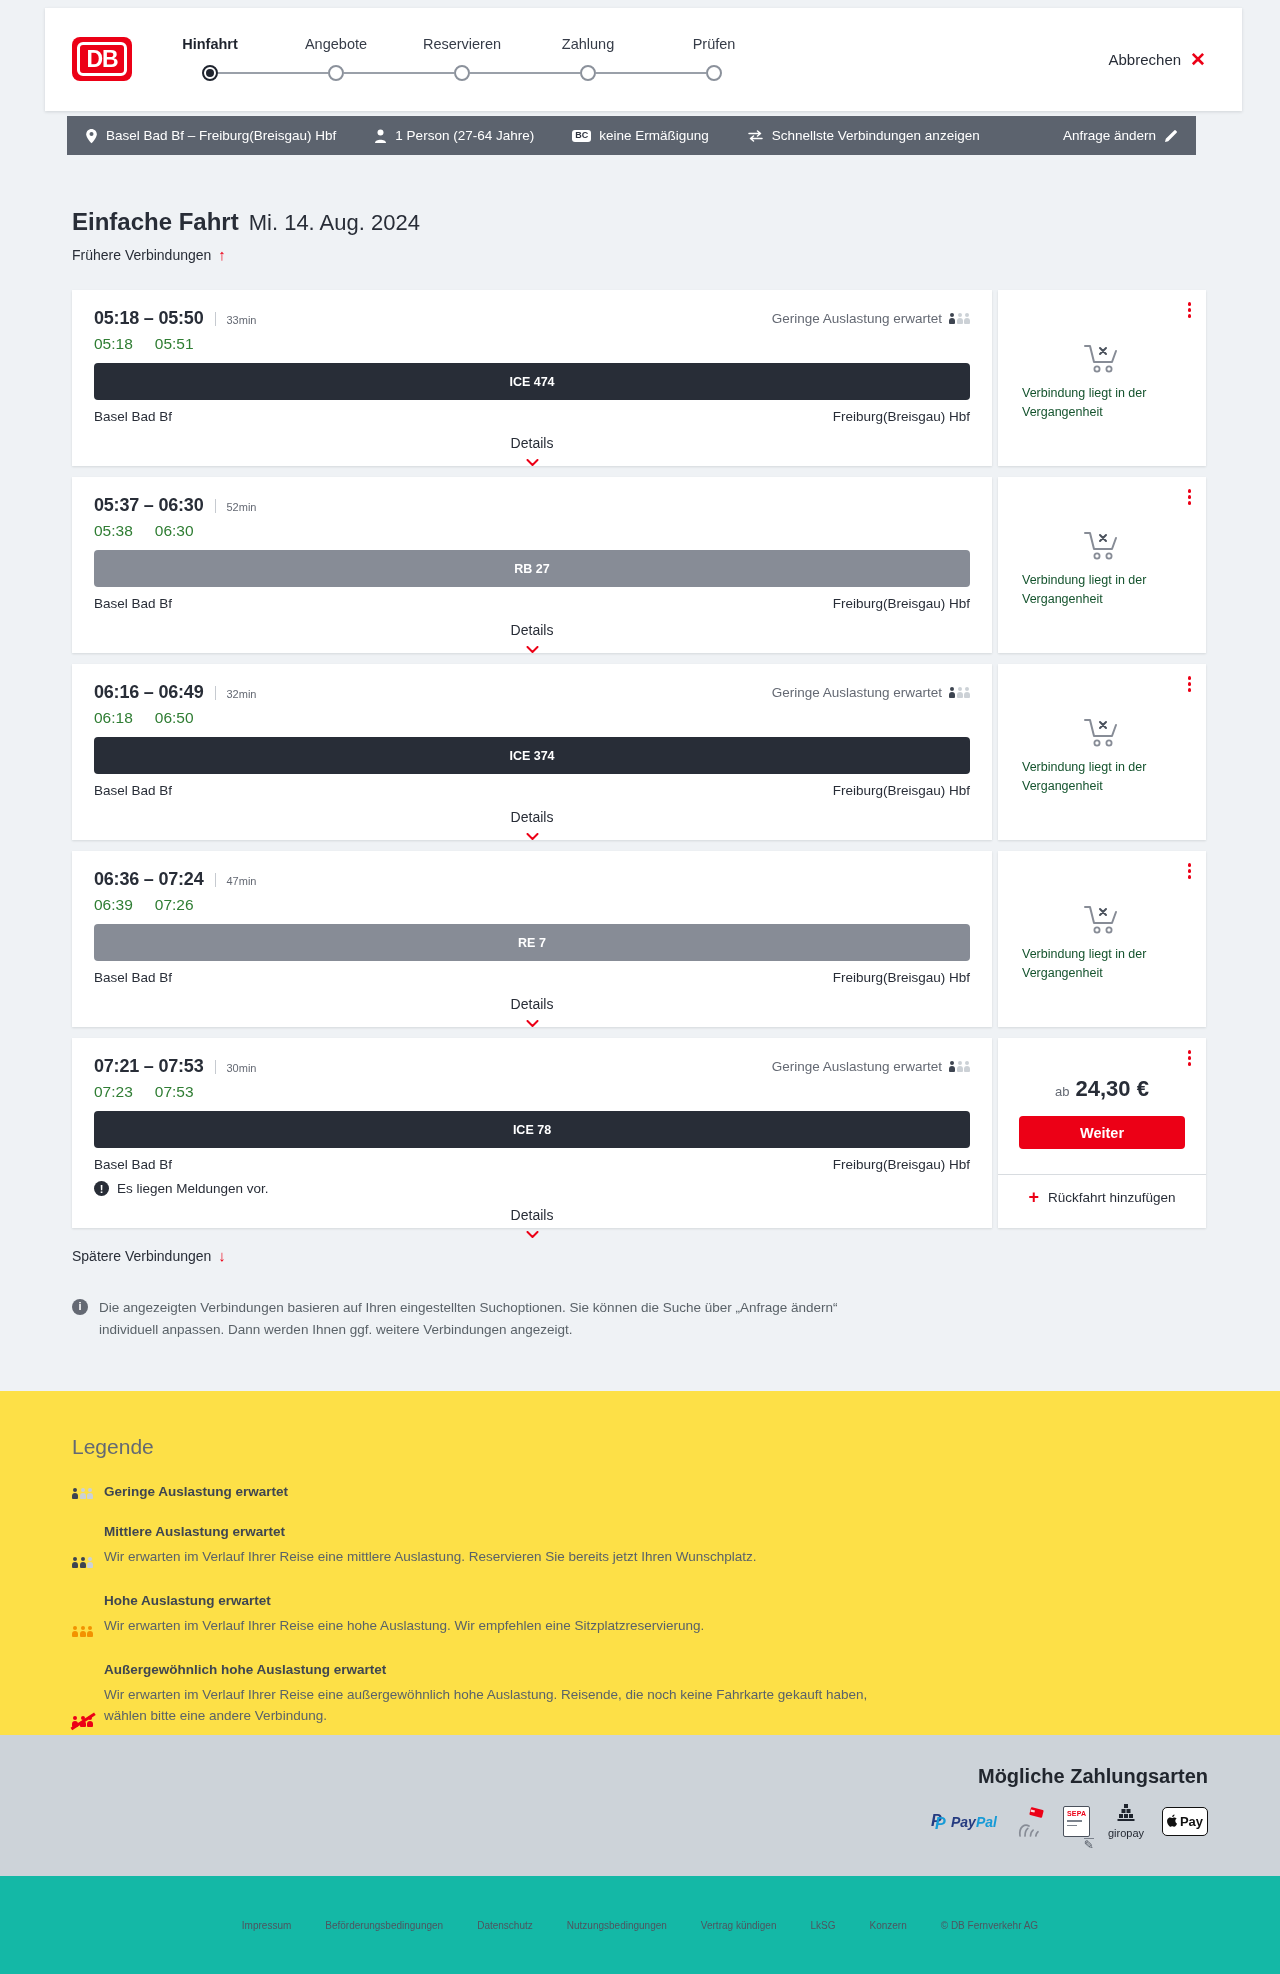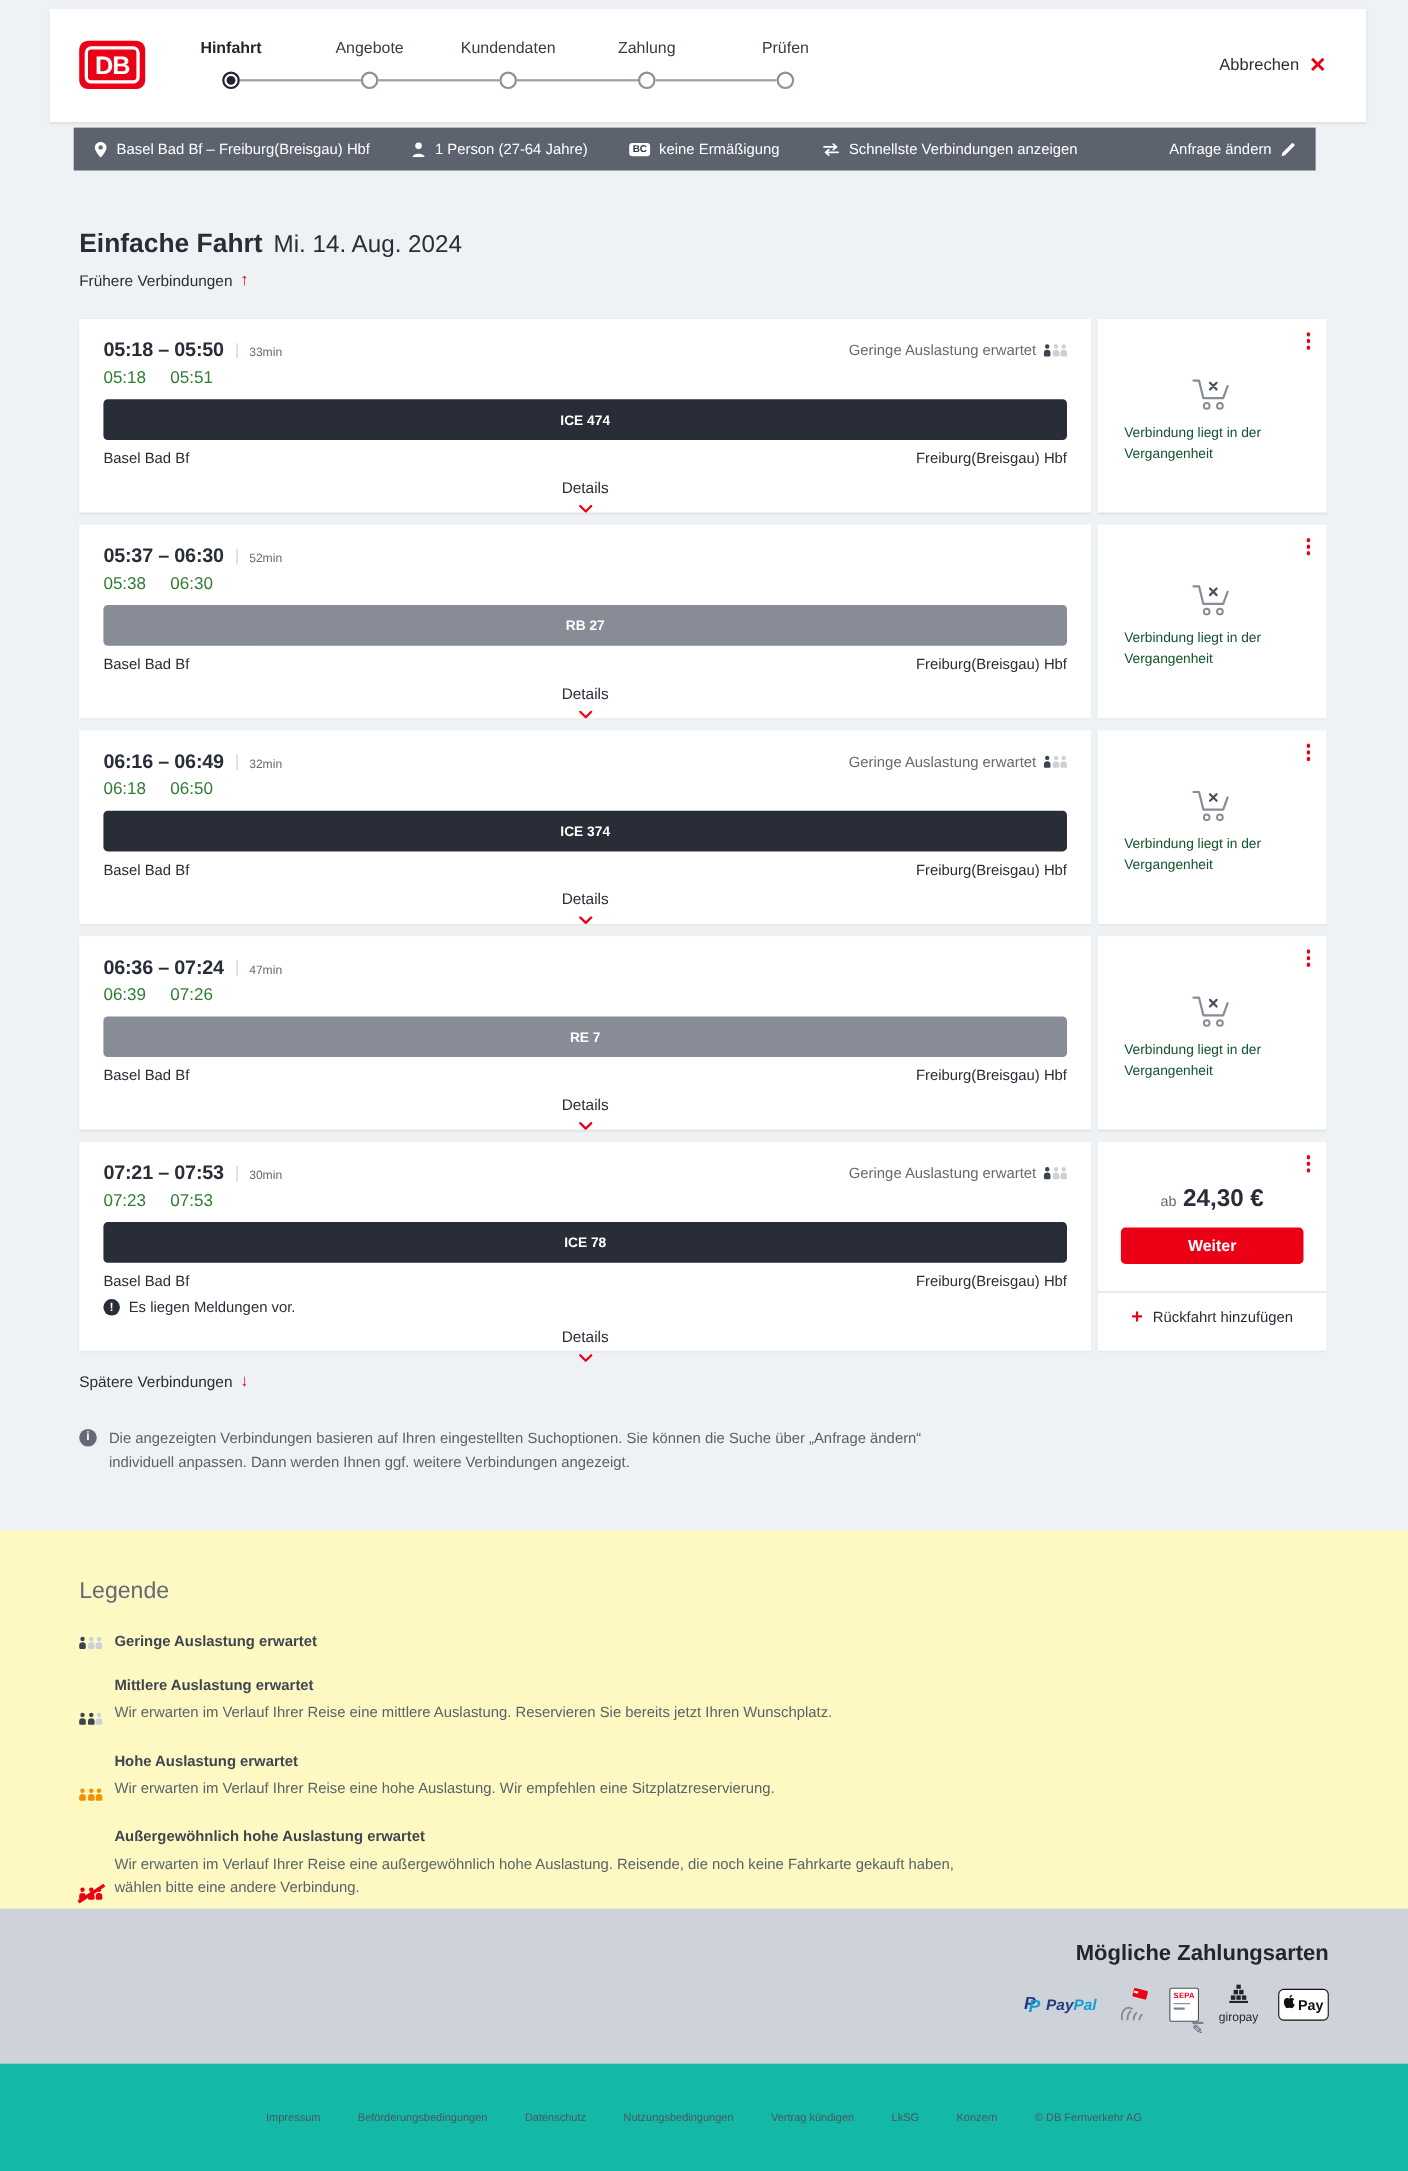--- a/index.html
+++ b/index.html
@@ -107,21 +107,21 @@
     height: 2.5px; background: #ec0016; transform: rotate(-33deg); z-index: 2; }
 
   
   .info-note { position: absolute; left: 72px; top: 1297px; width: 800px; display: flex; gap: 11px;
     font-size: 13.5px; color: #5a6268; line-height: 1.6; }
   .info-ic { flex: none; width: 16px; height: 16px; border-radius: 50%; background: #646973;
     color: #fff; font-size: 11px; font-weight: bold; display: flex; align-items: center;
     justify-content: center; margin-top: 2px; }
 
   
-  .legend-band { position: absolute; left: 0; top: 1391px; width: 1280px; height: 344px; background: #fef9c3; }
+  .legend-band { position: absolute; left: 0; top: 1391px; width: 1280px; height: 344px; background: #fde047; }
   .legend-inner { padding: 44px 0 0 72px; }
   .legend-title { font-size: 21px; color: #646973; font-weight: normal; }
   .legend-item { margin-top: 25px; display: flex; gap: 11px; }
   .legend-item .occ-icon { margin-top: 2px; flex: none; }
   .li-label { font-size: 13.5px; font-weight: bold; color: #3f4650; }
   .li-desc { margin-top: 8px; font-size: 13.5px; color: #5a6268; line-height: 1.55; max-width: 770px; }
 
   
   .pay-band { position: absolute; left: 0; top: 1735px; width: 1280px; height: 141px; background: #cdd3d9; }
   .pay-inner { position: absolute; right: 72px; top: 30px; display: flex; flex-direction: column; align-items: flex-end; }
@@ -162,21 +162,21 @@
   <div class="steps" id="steps">
       <div class="step active">
         <div class="step-label">Hinfahrt</div>
         <div class="step-dot"></div>
       </div>
       <div class="step">
         <div class="step-label">Angebote</div>
         <div class="step-dot"></div>
       </div>
       <div class="step">
-        <div class="step-label">Kundendaten</div>
+        <div class="step-label">Reservieren</div>
         <div class="step-dot"></div>
       </div>
       <div class="step">
         <div class="step-label">Zahlung</div>
         <div class="step-dot"></div>
       </div>
       <div class="step">
         <div class="step-label">Prüfen</div>
         <div class="step-dot"></div>
       </div>

